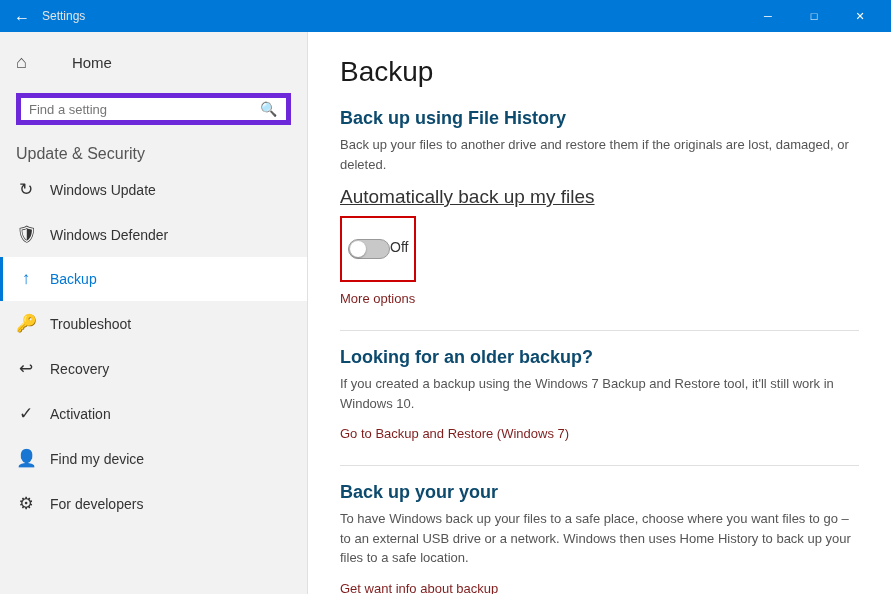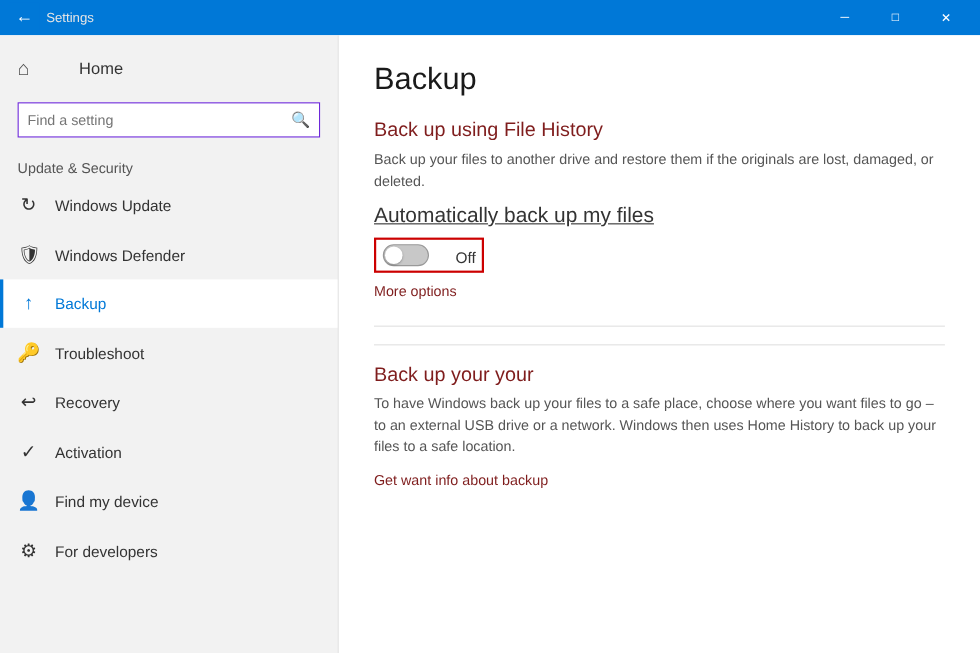--- a/index.html
+++ b/index.html
@@ -92,42 +92,42 @@
       font-size: 15px;
       color: #333;
       margin-left: 33px;
     }
 
     .search-box {
       margin: 8px 16px 12px 16px;
       display: flex;
       align-items: center;
       background: white;
-      border: 1px solid #6d28d9;
+      border: 5px solid #6d28d9;
       height: 32px;
       padding: 0 8px;
     }
     .search-input {
       border: none;
       outline: none;
       flex: 1;
       font-size: 13px;
       background: transparent;
       color: #555;
     }
     .search-icon-btn {
       color: #555;
       font-size: 14px;
       cursor: pointer;
       background: none;
       border: none;
     }
 
     .sidebar-section-label {
-      font-size: 13px;
+      font-size: 16px;
       color: #555;
       padding: 8px 16px 4px 16px;
       font-weight: 400;
     }
 
     .sidebar-item {
       display: flex;
       align-items: center;
       padding: 12px 16px;
       cursor: pointer;
@@ -166,46 +166,46 @@
       color: #1a1a1a;
       margin-bottom: 20px;
     }
 
     .section {
       margin-bottom: 24px;
     }
 
     .section-title {
       font-size: 18px;
-      font-weight: 400;
-      color: #7f1d1d;
+      font-weight: 700;
+      color: #0c4a6e;
       margin-bottom: 6px;
     }
 
     .section-desc {
       font-size: 13px;
       color: #555;
       line-height: 1.5;
       margin-bottom: 12px;
     }
 
     .toggle-label-text {
       font-size: 19px;
       color: #333;
       margin-bottom: 8px;
       text-decoration: underline;
     }
 
     
     .toggle-wrapper {
       border: 2px solid #cc0000;
-      padding: 4px 6px;
+      padding: 21px 6px;
       display: inline-flex;
-      align-items: flex-end;
-      gap: 24px;
+      align-items: flex-start;
+      gap: 0;
       margin-bottom: 8px;
     }
 
     .toggle-switch {
       width: 42px;
       height: 20px;
       background: #c8c8c8;
       border-radius: 10px;
       position: relative;
       cursor: pointer;
@@ -325,20 +325,25 @@
       <div class="toggle-wrapper">
         <div class="toggle-switch"></div>
         <span class="toggle-off-label">Off</span>
       </div>
       <br>
       <a class="link-text">More options</a>
     </div>
 
     <hr class="divider">
 
+    <div class="section">
+      <h2 class="section-title">Looking for an older backup?</h2>
+      <p class="section-desc">If you created a backup using the Windows 7 Backup and Restore tool, it'll still work in Windows 10.</p>
+      <a class="link-text">Go to Backup and Restore (Windows 7)</a>
+    </div>
 
     <hr class="divider">
 
     <div class="section">
       <h2 class="section-title">Back up your your</h2>
       <p class="section-desc">To have Windows back up your files to a safe place, choose where you want files to go – to an external USB drive or a network. Windows then uses Home History to back up your files to a safe location.</p>
       <a class="link-text">Get want info about backup</a>
     </div>
 
   </div>

